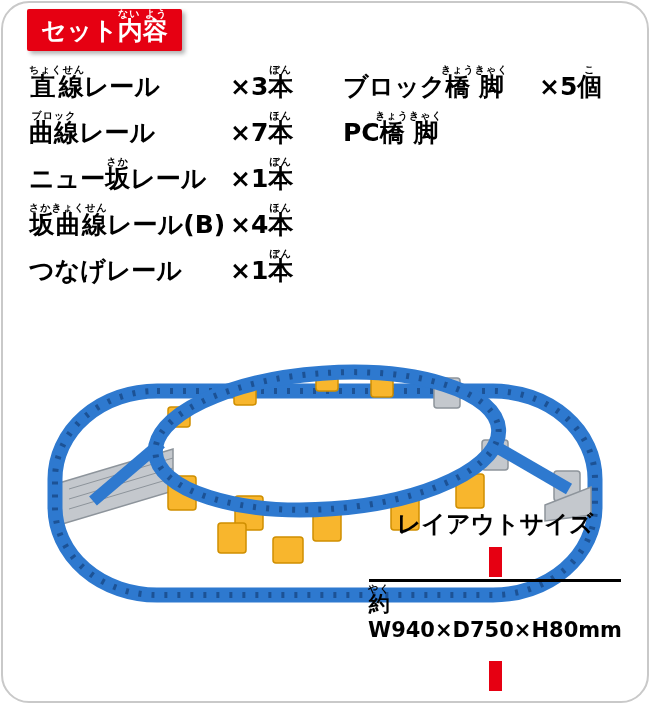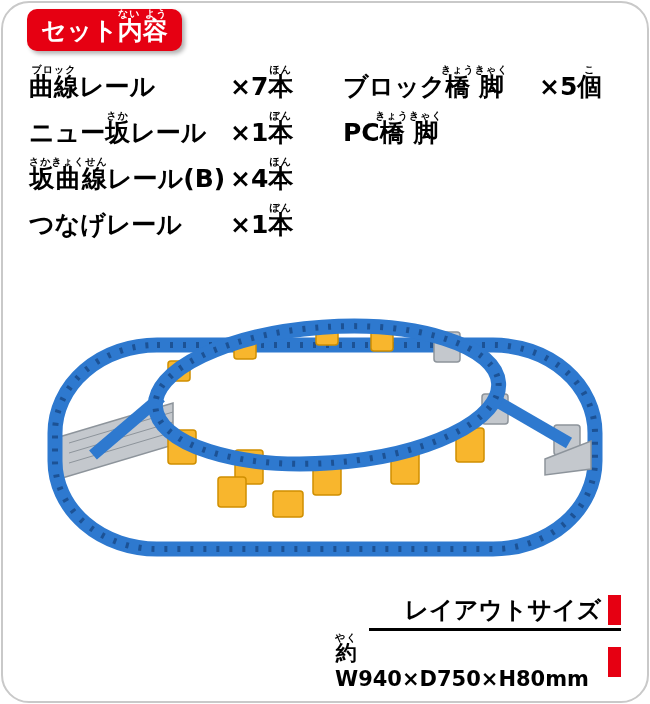--- a/index.html
+++ b/index.html
@@ -27,21 +27,21 @@
     background:#fff;
     overflow:hidden;
   }
   
   .badge{
     position:absolute;top:6px;left:24px;
     background:var(--accent_red);
     color:#fff;
     font-size:25px;font-weight:bold;
     padding:2px 14px 6px 14px;
-    border-radius:10px;
+    border-radius:2px;
     box-shadow:3px 3px 4px rgba(0,0,0,0.3);
     white-space:nowrap;
     line-height:1.1;
   }
   ruby{ruby-position:over;}
   rt{font-size:10px;font-weight:bold;letter-spacing:1px;text-align:center;}
   
   .contents{
     display:flex;
     align-items:flex-start;
@@ -79,37 +79,42 @@
     right:26px;bottom:10px;
     width:252px;
   }
   .footer-line{
     display:flex;
     align-items:center;
     justify-content:flex-end;
     gap:7px;
     font-size:24px;
     font-weight:bold;
+    flex-direction:column;
   }
   .footer-line.line2{font-size:21px;gap:19px;}
   .red-bar{width:13px;height:30px;background:var(--accent_red);flex:none;}
   .divider{height:3px;background:#000;margin:2px 0;}
 </style>
 </head>
 <body>
 
 <div class="panel">
 
   <div class="badge">
     <span>セット</span><ruby><span>内容</span><rt>ない よう</rt></ruby>
   </div>
 
   <div class="contents">
     <div class="col-left">
 
+      <div class="row">
+        <span class="item-name"><span></span><ruby><span>直線</span><rt>ちょくせん</rt></ruby><span>レール</span></span>
+        <span class="item-qty"><span>×3</span><ruby><span>本</span><rt>ぼん</rt></ruby></span>
+      </div>
 
       <div class="row">
         <span class="item-name"><span></span><ruby><span>曲線</span><rt>ブロック</rt></ruby><span>レール</span></span>
         <span class="item-qty"><span>×7</span><ruby><span>本</span><rt>ほん</rt></ruby></span>
       </div>
 
       <div class="row">
         <span class="item-name"><span>ニュー</span><ruby><span>坂</span><rt>さか</rt></ruby><span>レール</span></span>
         <span class="item-qty"><span>×1</span><ruby><span>本</span><rt>ぼん</rt></ruby></span>
       </div>

